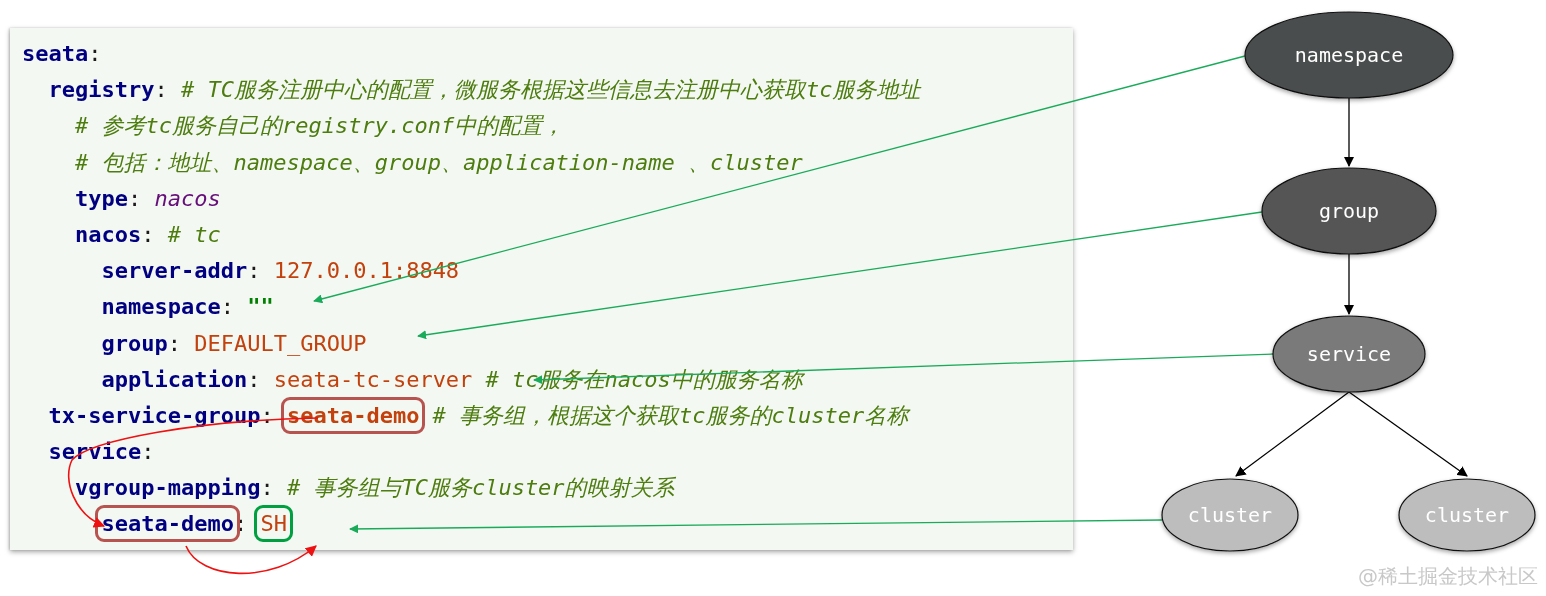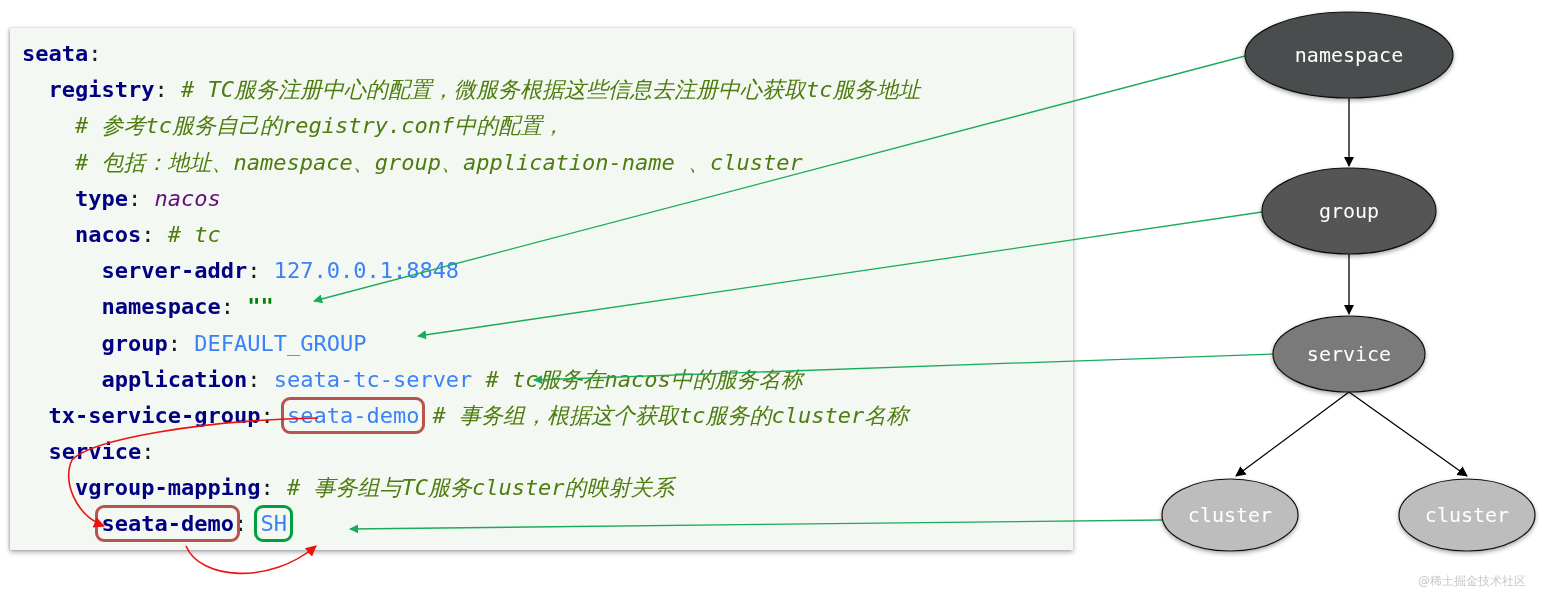--- a/index.html
+++ b/index.html
@@ -11,33 +11,33 @@
     }
     .code {
       position: absolute; left: 22px; top: 36px;
       font-family: "DejaVu Sans Mono", "Liberation Mono", monospace;
       font-size: 22px; line-height: 36.2px; color: #1a1a1a; white-space: pre;
     }
     .line { height: 36.2px; position: relative; }
     .k { color: #000080; font-weight: bold; }
     .p { color: #1a1a1a; }
     .c { color: #4d7c0f; font-style: italic; }
-    .v { color: #3b82f6; }
+    .v { color: #c2410c; }
     .vi { color: #660e7a; font-style: italic; }
     .s { color: #008000; font-weight: bold; }
-    .box-red { outline: 3px solid #b85450; outline-offset: 3px; border-radius: 3px; }
+    .box-red { outline: 3px solid #b85450; outline-offset: 3px; border-radius: 3px; font-weight: bold; }
     .box-green { outline: 3px solid #00a040; outline-offset: 3px; border-radius: 3px; }
     svg.overlay { position: absolute; left: 0; top: 0; }
     .node-label {
       position: absolute; color: #ffffff; font-family: "DejaVu Sans Mono", monospace;
       font-size: 20px; text-align: center; transform: translate(-50%, -50%);
     }
     .watermark {
-      position: absolute; right: 20px; bottom: 6px; color: #c8c8c8;
-      font-family: "DejaVu Sans", sans-serif; font-size: 12px;
+      position: absolute; right: 8px; bottom: 6px; color: #c8c8c8;
+      font-family: "DejaVu Sans", sans-serif; font-size: 20px;
     }
   </style>
 </head>
 <body>
 
 <div class="panel"></div>
 
 <div class="code" id="code"><div class="line"><span class="k">seata</span><span class="p">:</span></div><div class="line"><span class="p">  </span><span class="k">registry</span><span class="p">:</span><span class="c"> # TC服务注册中心的配置，微服务根据这些信息去注册中心获取tc服务地址</span></div><div class="line"><span class="p">    </span><span class="c"># 参考tc服务自己的registry.conf中的配置，</span></div><div class="line"><span class="p">    </span><span class="c"># 包括：地址、namespace、group、application-name 、cluster</span></div><div class="line"><span class="p">    </span><span class="k">type</span><span class="p">: </span><span class="vi">nacos</span></div><div class="line"><span class="p">    </span><span class="k">nacos</span><span class="p">:</span><span class="c"> # tc</span></div><div class="line"><span class="p">      </span><span class="k">server-addr</span><span class="p">: </span><span class="v">127.0.0.1:8848</span></div><div class="line"><span class="p">      </span><span class="k">namespace</span><span class="p">: </span><span class="s">""</span></div><div class="line"><span class="p">      </span><span class="k">group</span><span class="p">: </span><span class="v">DEFAULT_GROUP</span></div><div class="line"><span class="p">      </span><span class="k">application</span><span class="p">: </span><span class="v">seata-tc-server</span><span class="c"> # tc服务在nacos中的服务名称</span></div><div class="line"><span class="p">  </span><span class="k">tx-service-group</span><span class="p">: </span><span class="v box-red">seata-demo</span><span class="c"> # 事务组，根据这个获取tc服务的cluster名称</span></div><div class="line"><span class="p">  </span><span class="k">service</span><span class="p">:</span></div><div class="line"><span class="p">    </span><span class="k">vgroup-mapping</span><span class="p">:</span><span class="c"> # 事务组与TC服务cluster的映射关系</span></div><div class="line"><span class="p">      </span><span class="k box-red">seata-demo</span><span class="p">: </span><span class="v box-green">SH</span></div></div>
 
 <svg class="overlay" width="1546" height="596" id="svg">

